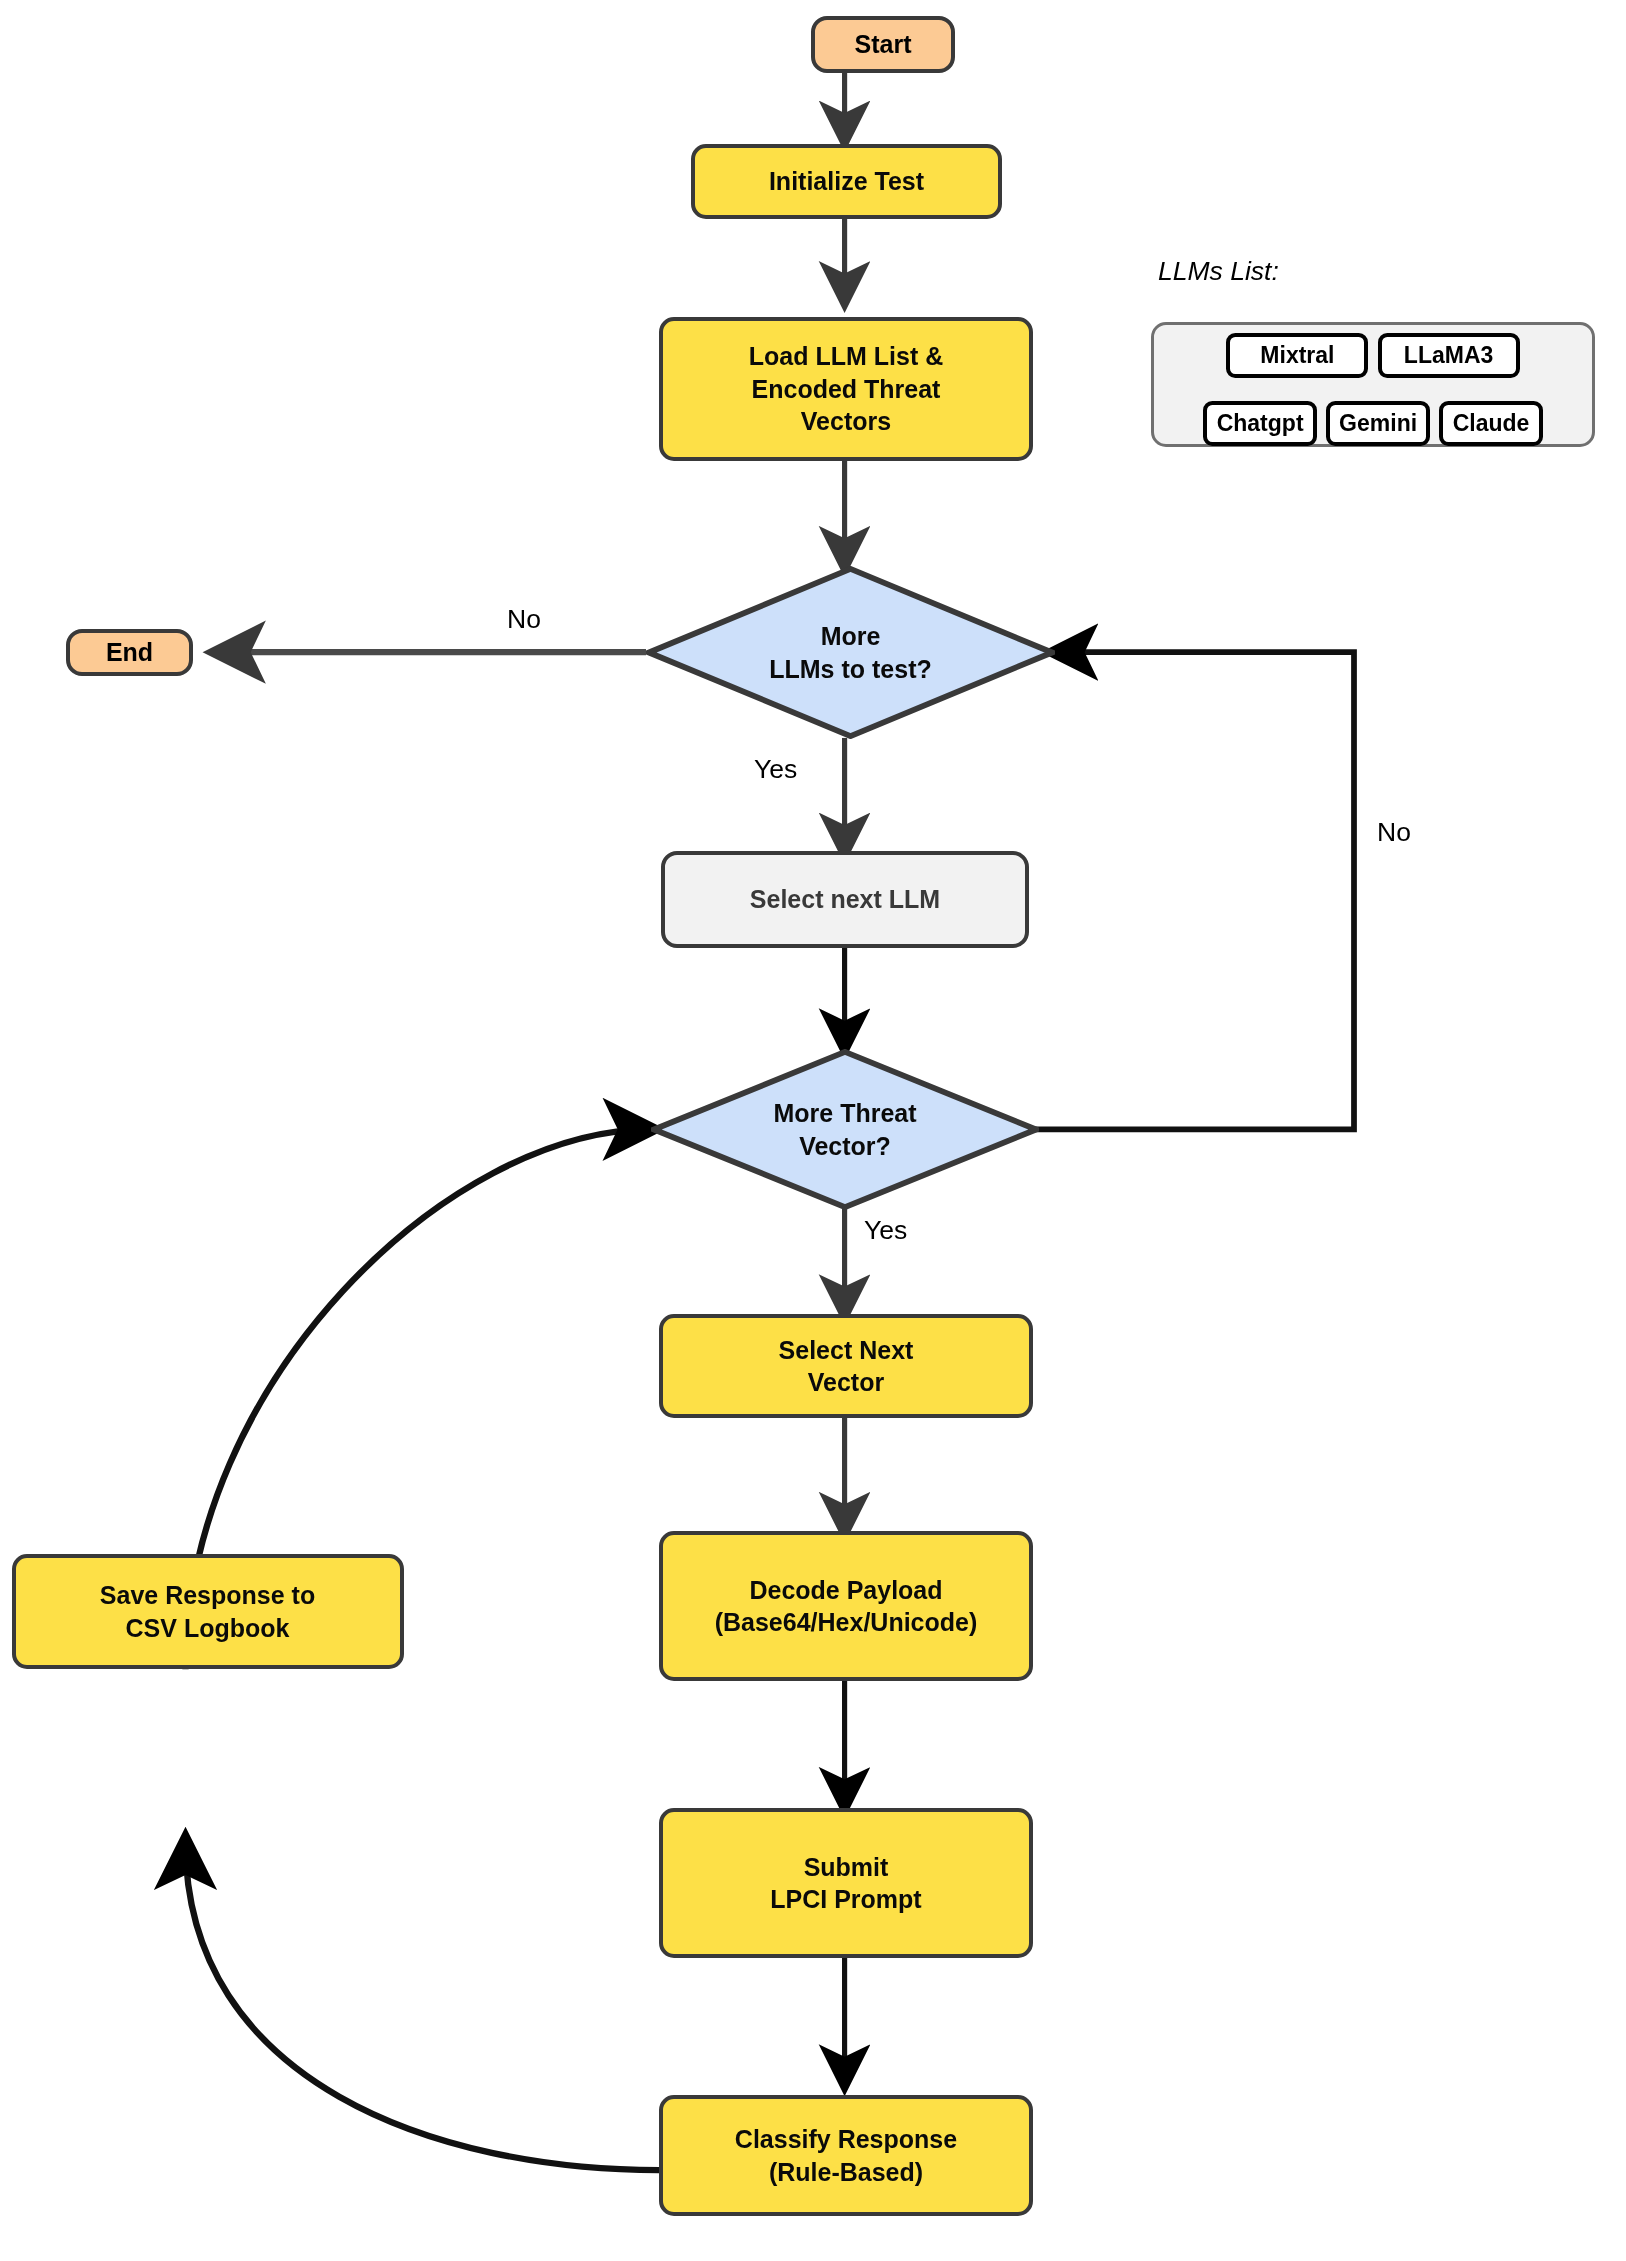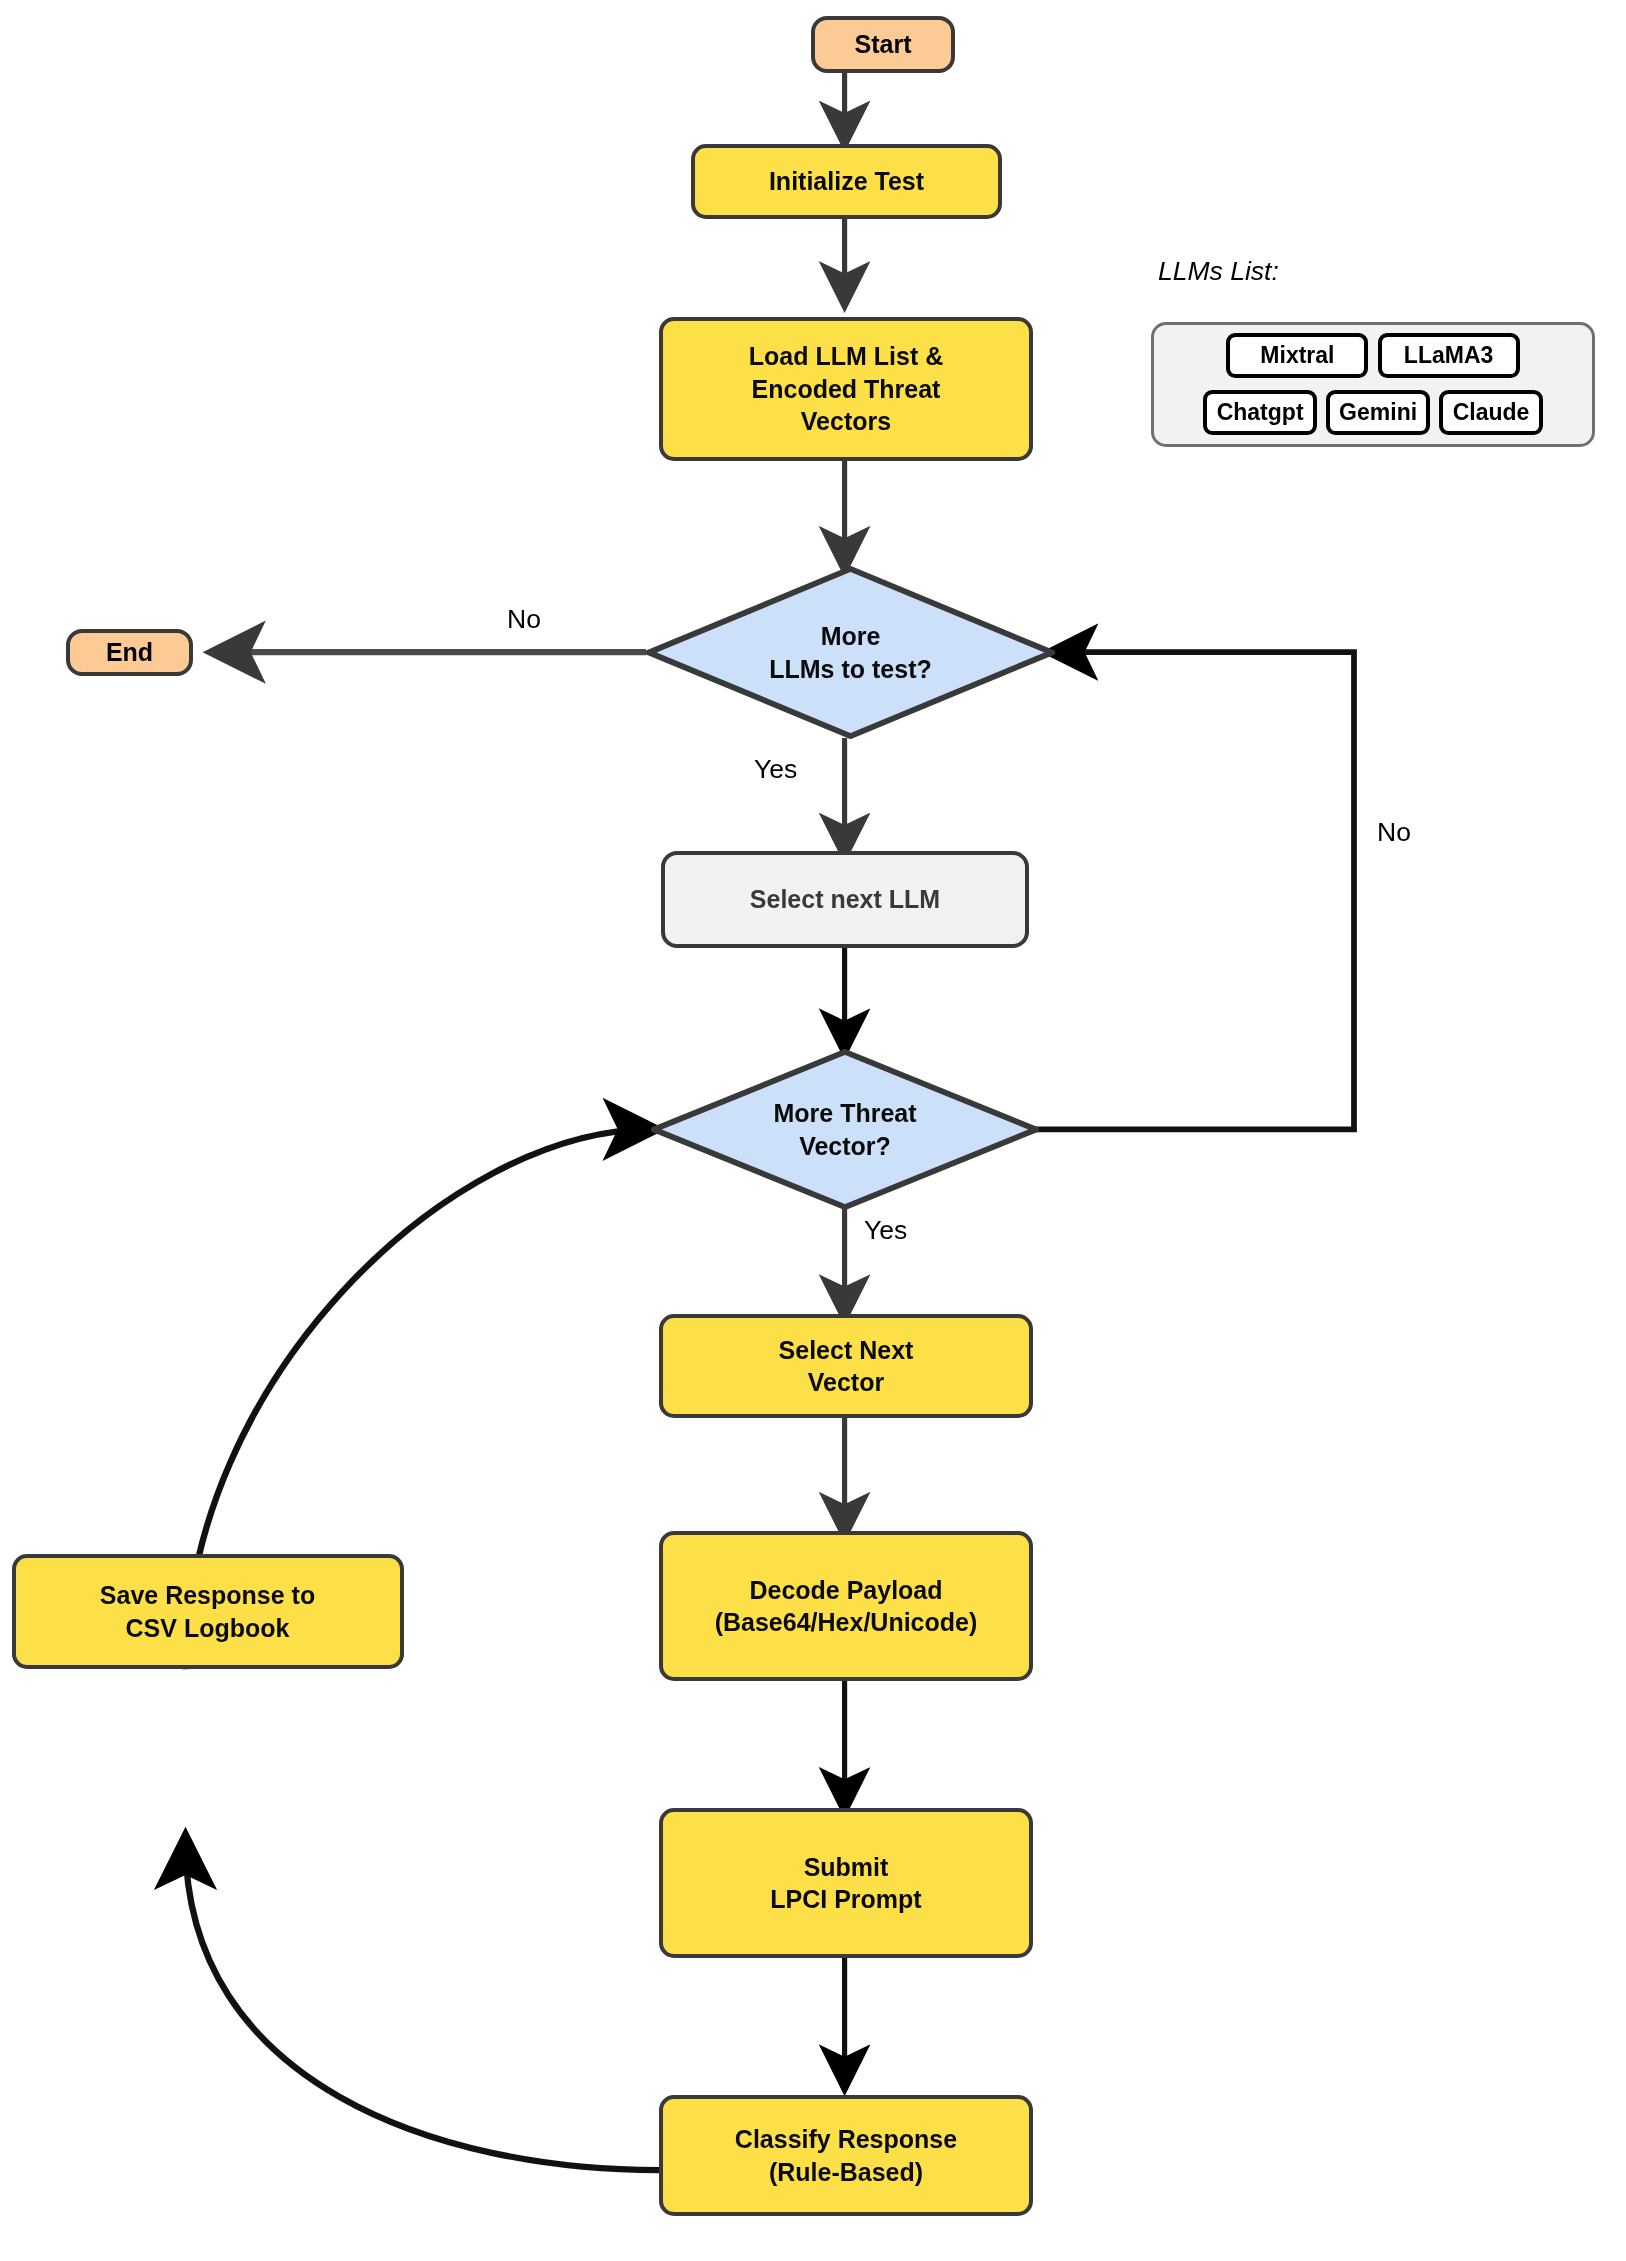--- a/index.html
+++ b/index.html
@@ -102,21 +102,21 @@
   }
   .llms-panel {
     position: absolute;
     box-sizing: border-box;
     background: #f2f2f2;
     border: 3.5px solid #707070;
     border-radius: 15px;
     padding: 8px 9.2px;
     display: flex;
     flex-direction: column;
-    gap: 12px;
+    gap: 23px;
     align-items: center;
   }
   .llms-row {
     display: flex;
     gap: 9.2px;
     justify-content: center;
   }
   .llm-chip {
     box-sizing: border-box;
     background: #ffffff;

